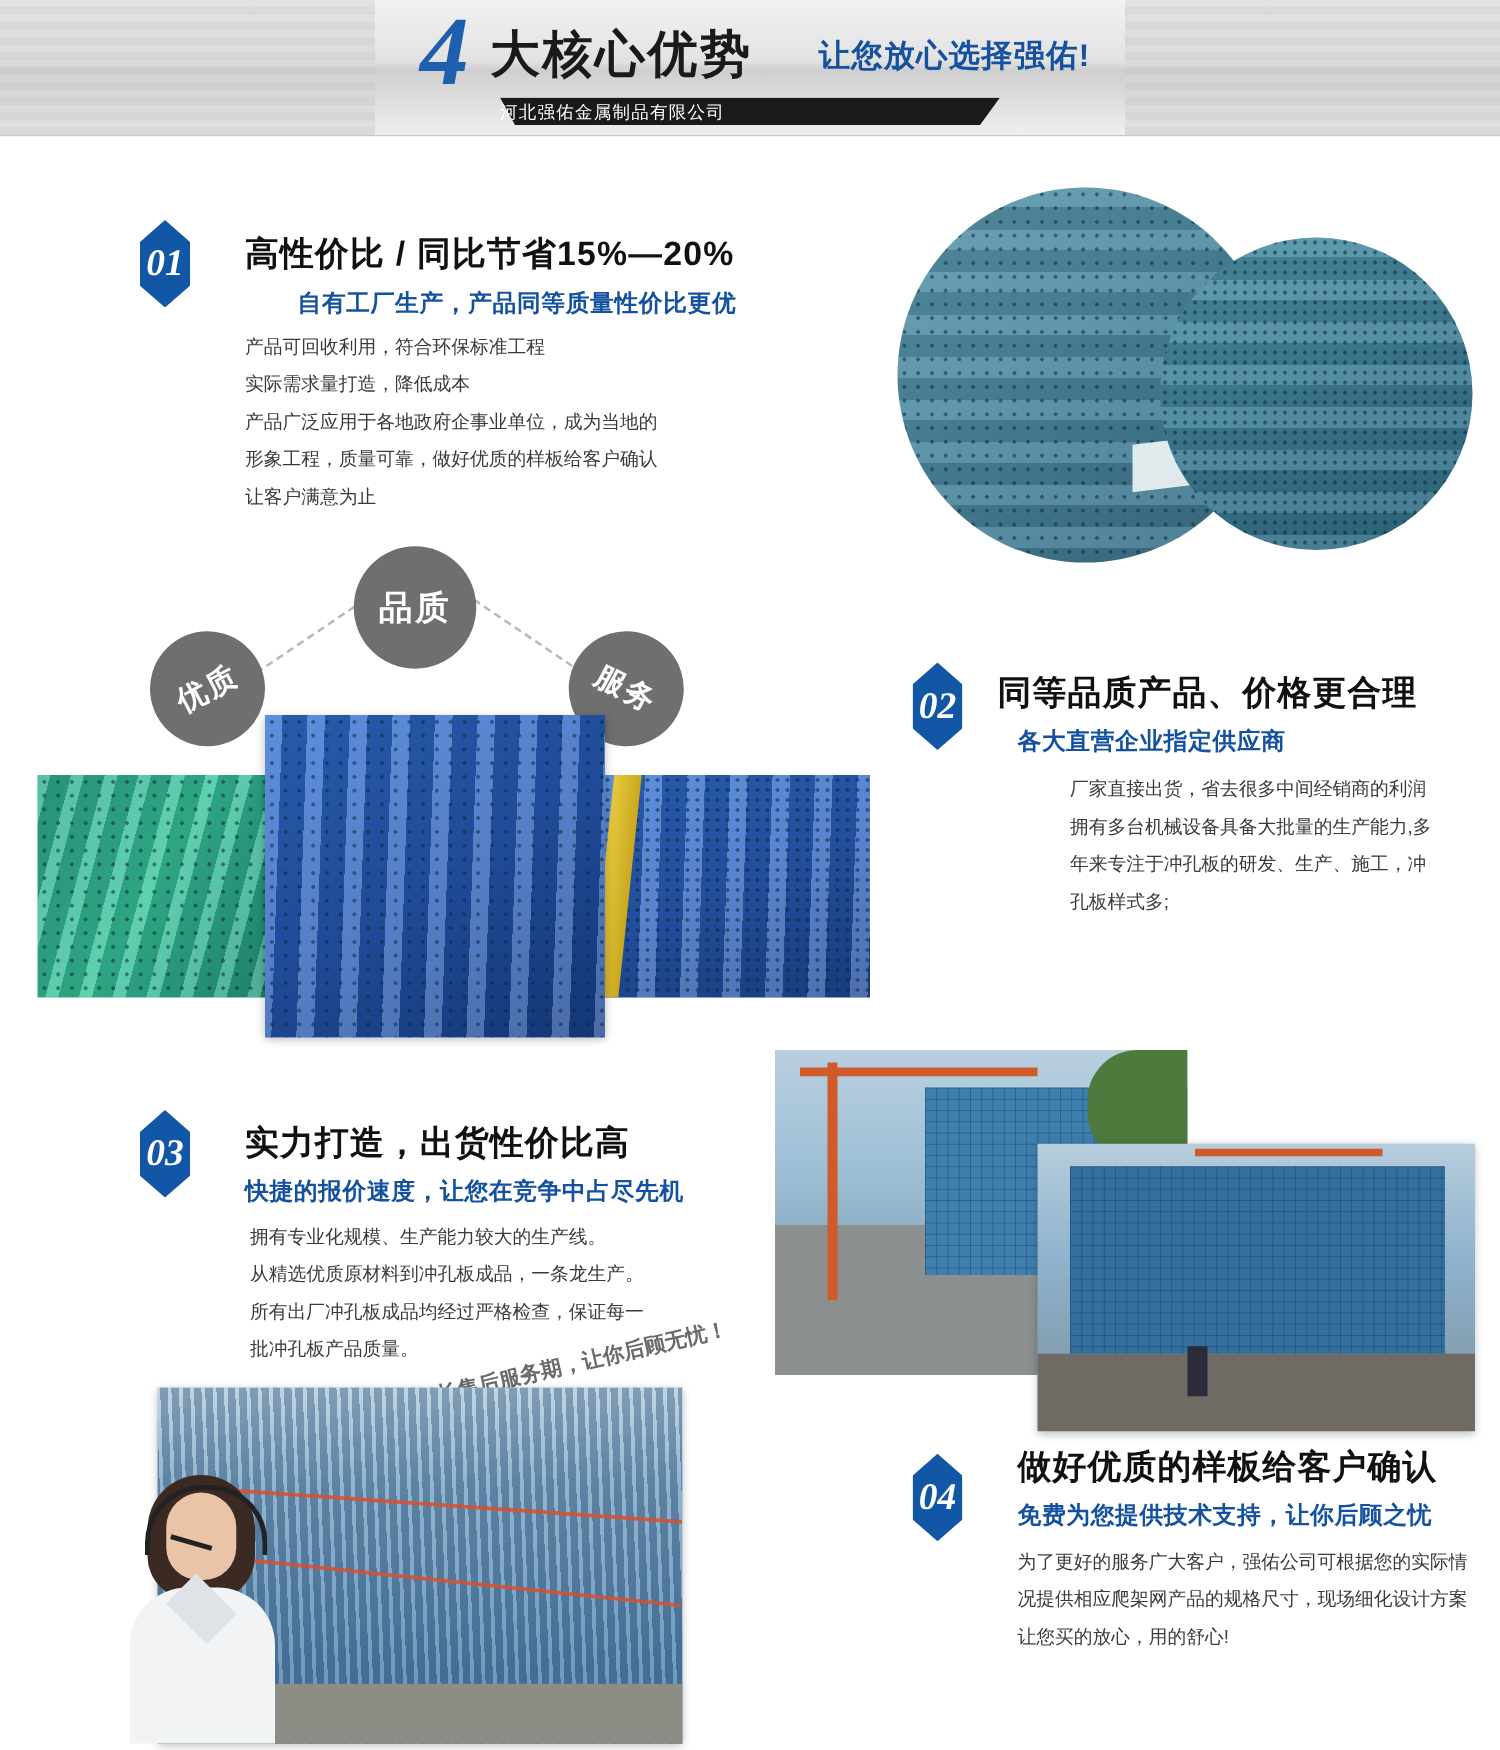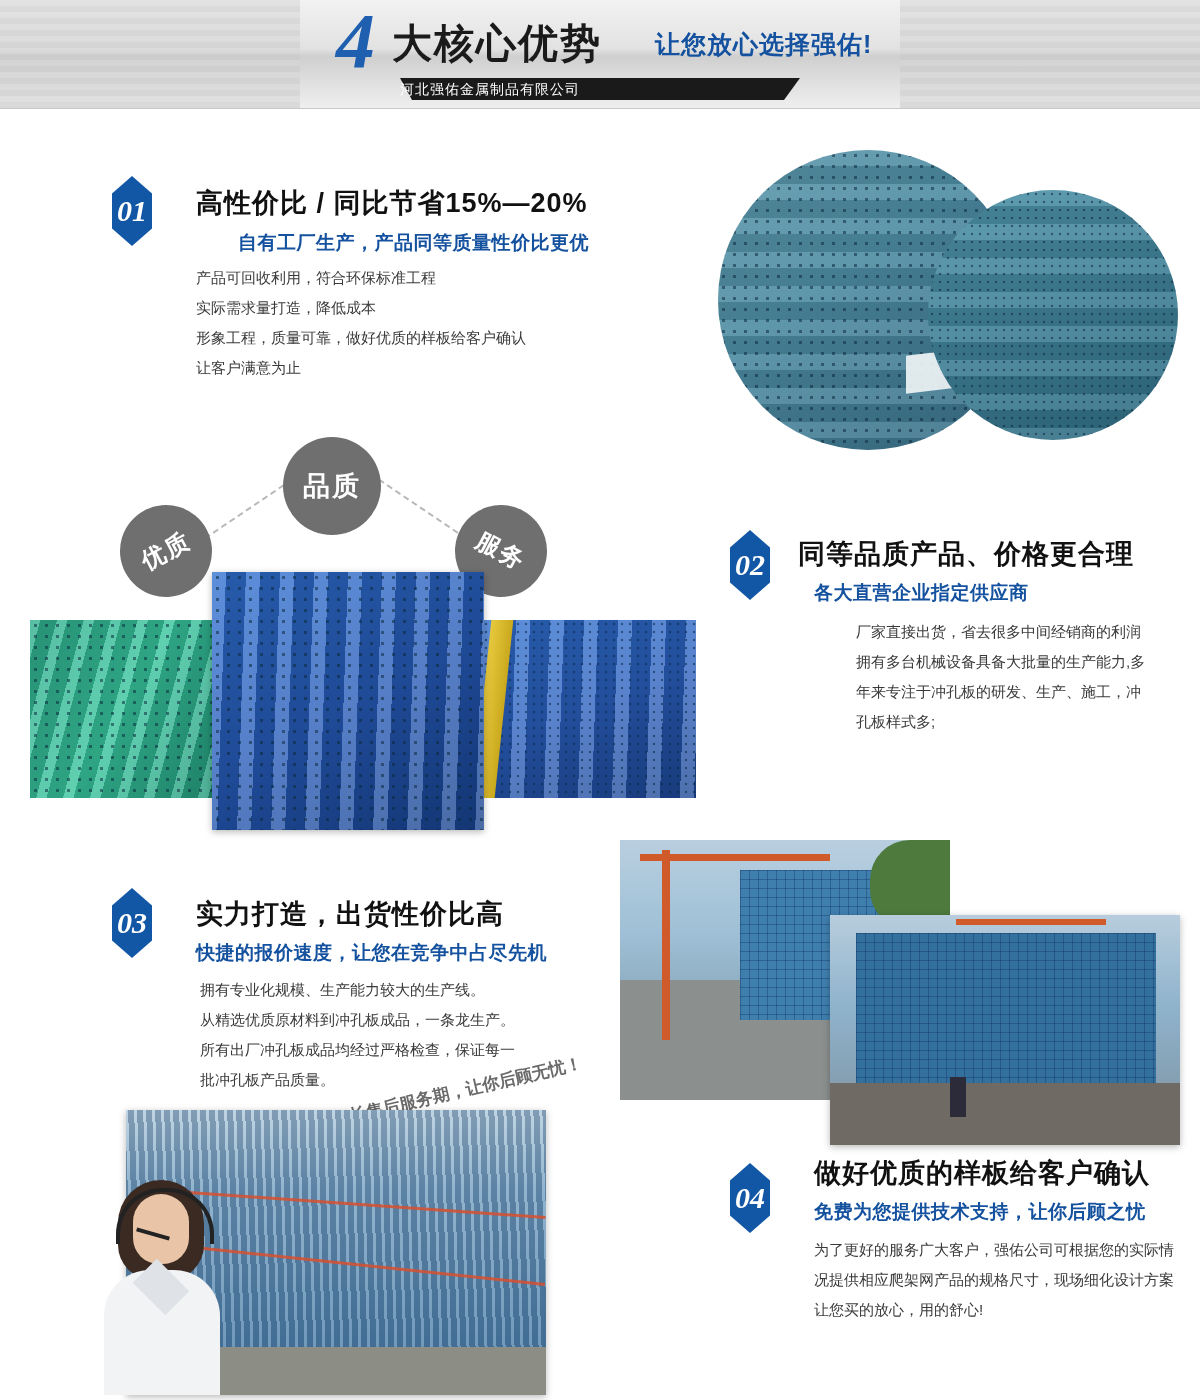--- a/index.html
+++ b/index.html
@@ -304,20 +304,21 @@
     <div class="head-strip-text" style="left:400px; top:78px;">河北强佑金属制品有限公司</div>
   </div>
 </div>
 
 <div class="hexnum" style="left:112px; top:176px;">01</div>
 <div class="blk-title" style="left:196px; top:185px;">高性价比 / 同比节省15%—20%</div>
 <div class="blk-subtitle" style="left:196px; top:230px;margin-left:42px;">自有工厂生产，产品同等质量性价比更优</div>
 <div class="blk-body" style="left:196px; top:263px;">
   <div>产品可回收利用，符合环保标准工程</div>
   <div>实际需求量打造，降低成本</div>
+  <div>产品广泛应用于各地政府企事业单位，成为当地的</div>
   <div>形象工程，质量可靠，做好优质的样板给客户确认</div>
   <div>让客户满意为止</div>
 </div>
 
 <div class="photo circ1">
   <div class="circ-bands"></div>
   <div class="perf"></div>
   <div class="white-sheet"></div>
 </div>
 <div class="photo circ2">

